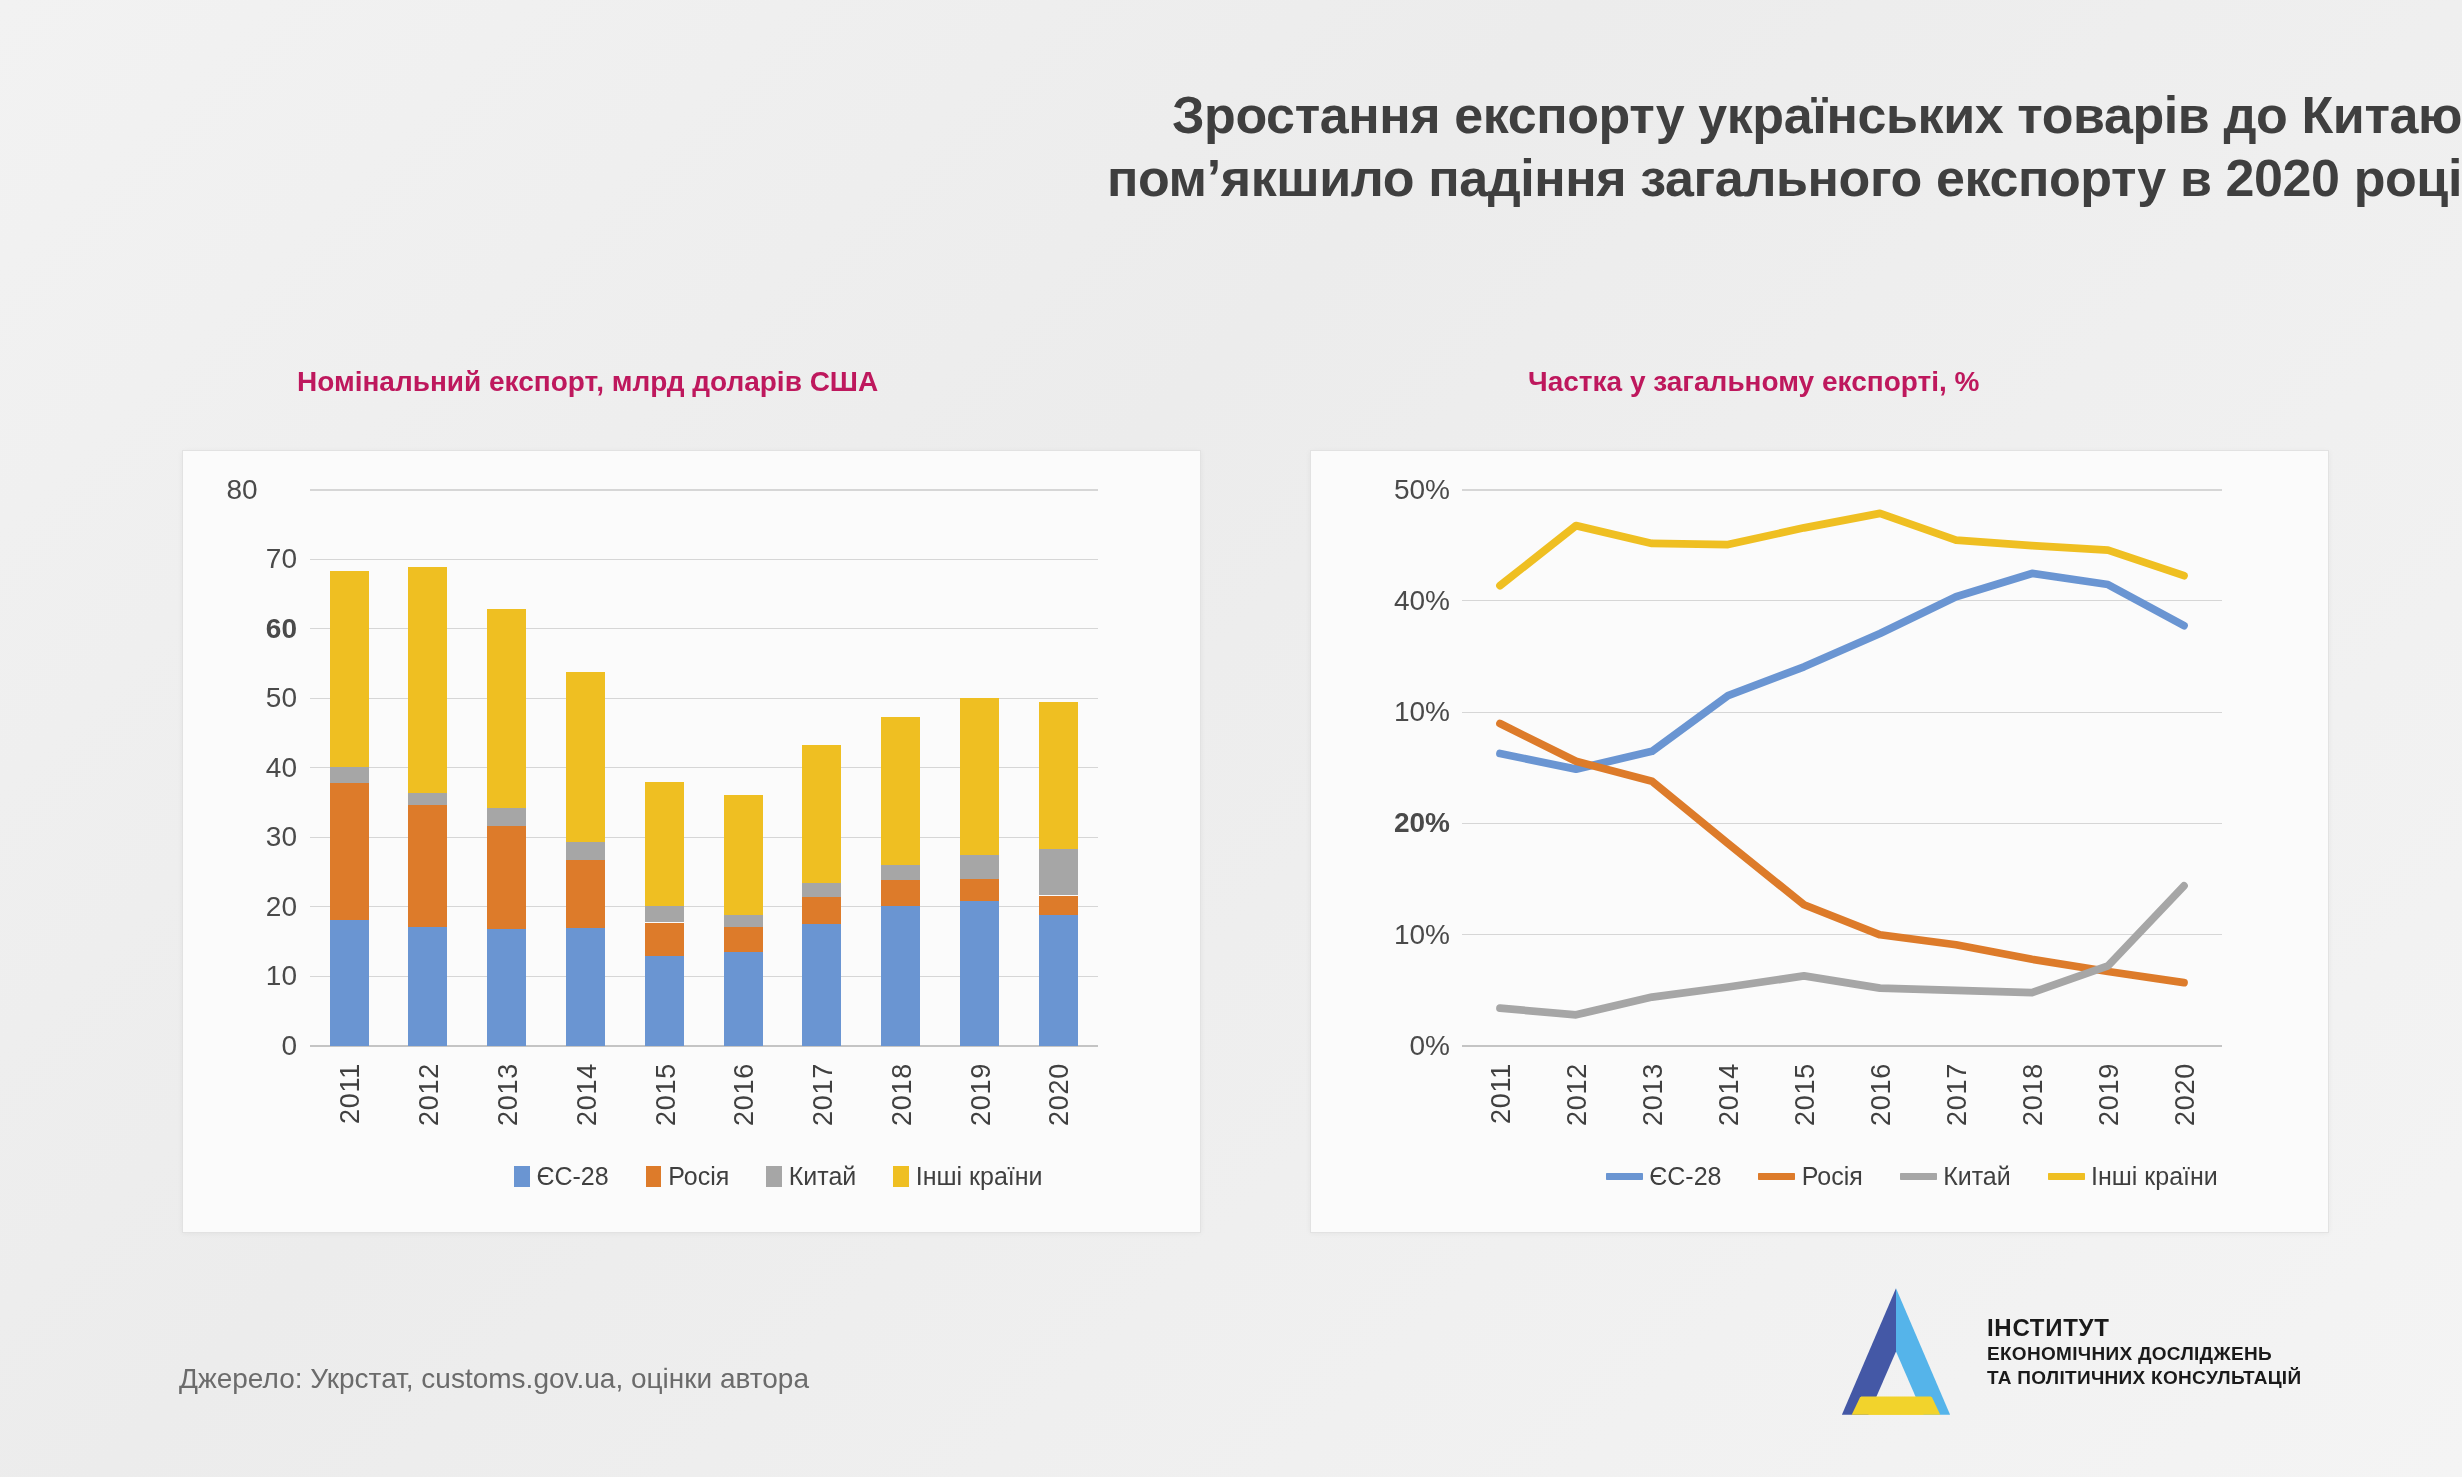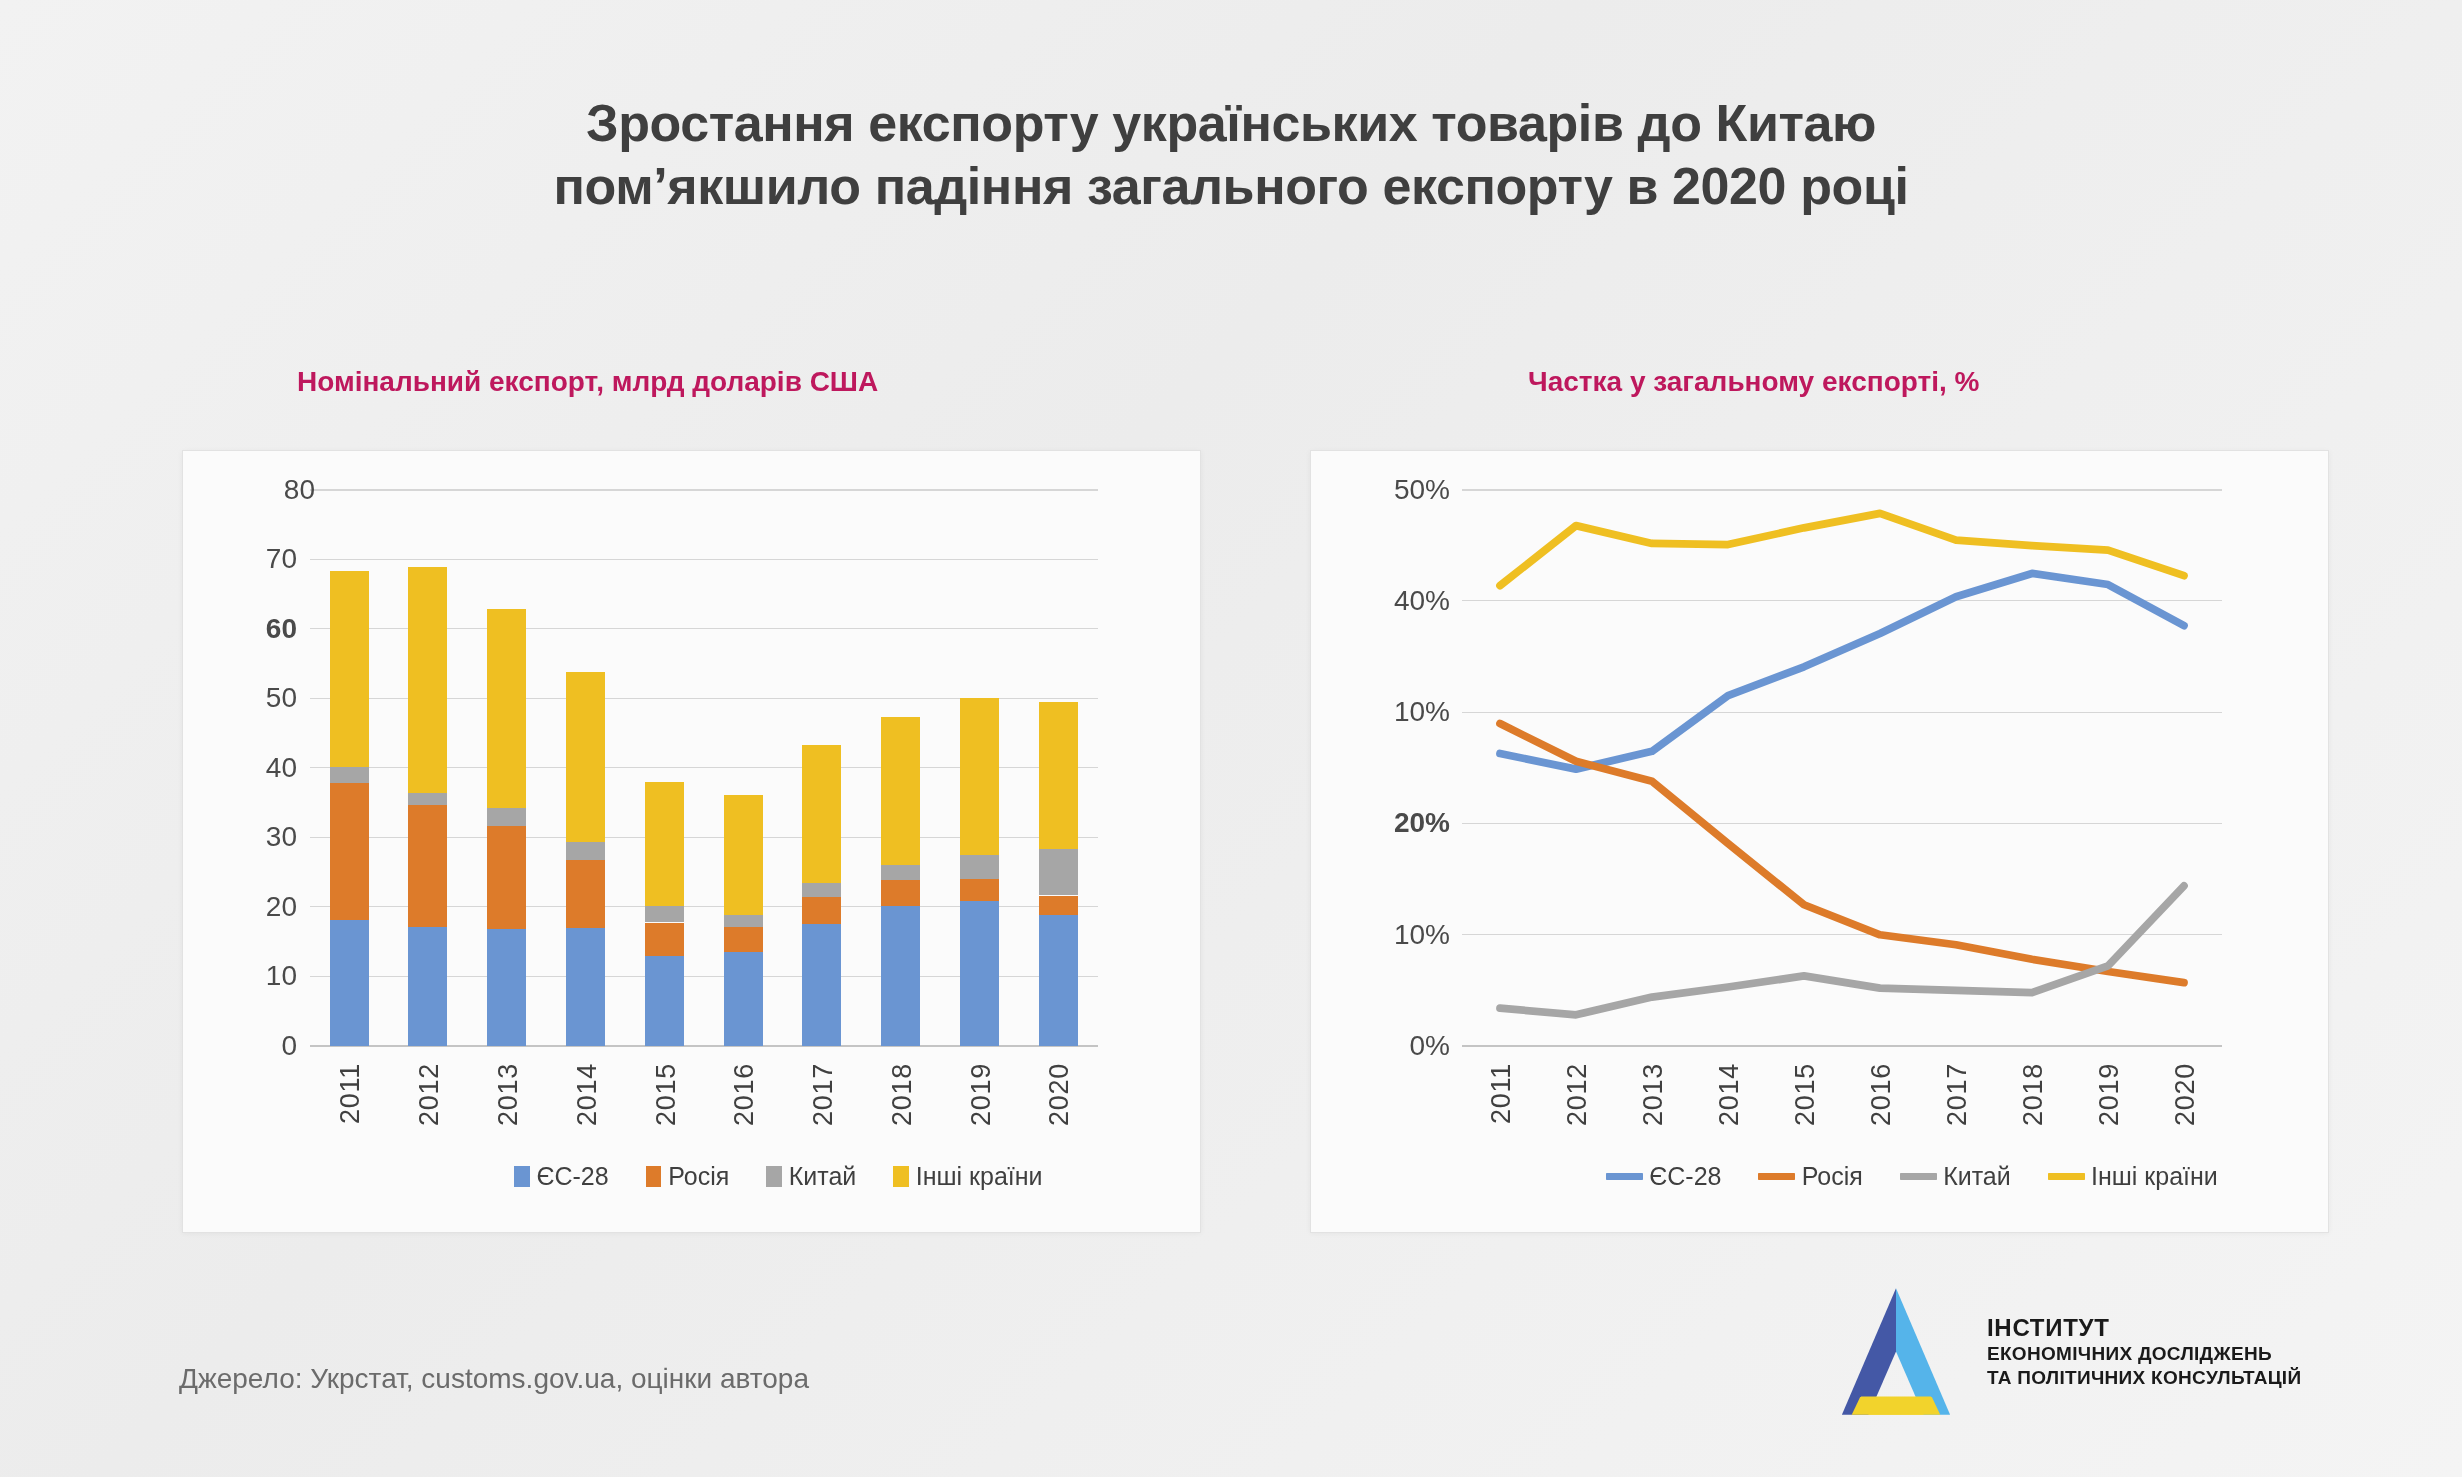--- a/index.html
+++ b/index.html
@@ -5,21 +5,21 @@
   html,body{margin:0;padding:0;}
   body{
     width:2462px;height:1477px;
     background:linear-gradient(135deg,#f2f2f2 0%,#ececec 40%,#f4f4f4 100%);
     font-family:"Liberation Sans",sans-serif;
     overflow:hidden;position:relative;
   }
   .slide{position:absolute;inset:0;}
 
   
-  .title-wrap{position:absolute;left:0;right:0;top:84px;text-align:center;margin-top:8px;}
+  .title-wrap{position:absolute;left:0;right:0;top:84px;text-align:right;}
   .title-l1,.title-l2{
     font-weight:bold;color:#3f3f3f;letter-spacing:-0.4px;
     font-size:52px;line-height:1.22;
   }
 
   
   .chart-head{
     position:absolute;font-size:28px;color:#be185d;font-weight:bold;
     white-space:nowrap;
     margin-left:47px;
@@ -98,21 +98,21 @@
         <div class="ylab" style="top: 347px; right: 801px; width: 106px;">30</div>
         <div class="gridline" style="top: 277px;"></div>
         <div class="ylab" style="top: 278px; right: 801px; width: 106px;">40</div>
         <div class="gridline" style="top: 208px;"></div>
         <div class="ylab" style="top: 208px; right: 801px; width: 106px;">50</div>
         <div class="gridline" style="top: 138px;"></div>
         <div class="ylab" style="top: 139px; right: 801px; width: 106px; font-weight: bold;">60</div>
         <div class="gridline" style="top: 69px;"></div>
         <div class="ylab" style="top: 69px; right: 801px; width: 106px;">70</div>
         <div class="gridline" style="top: -0.7px;"></div>
-        <div class="ylab" style="top: 0px; right: 783px; width: 106px;">80</div>
+        <div class="ylab" style="top: 0px; right: 803px; width: 106px; text-align: center;">80</div>
         <div class="bar" style="left: 19.7px; height: 556px;">
           <div class="seg" style="background: rgb(106, 149, 210); bottom: 0px; height: 126px;"></div>
           <div class="seg" style="background: rgb(221, 123, 42); bottom: 126px; height: 138px;"></div>
           <div class="seg" style="background: rgb(166, 166, 166); bottom: 263px; height: 16px;"></div>
           <div class="seg" style="background: rgb(239, 191, 34); bottom: 279px; height: 196px;"></div>
         </div>
         <div class="xlab" style="left: 25px; top: 573px;">2011</div>
         <div class="bar" style="left: 98px; height: 556px;">
           <div class="seg" style="background: rgb(106, 149, 210); bottom: 0px; height: 119px;"></div>
           <div class="seg" style="background: rgb(221, 123, 42); bottom: 119px; height: 122px;"></div>

